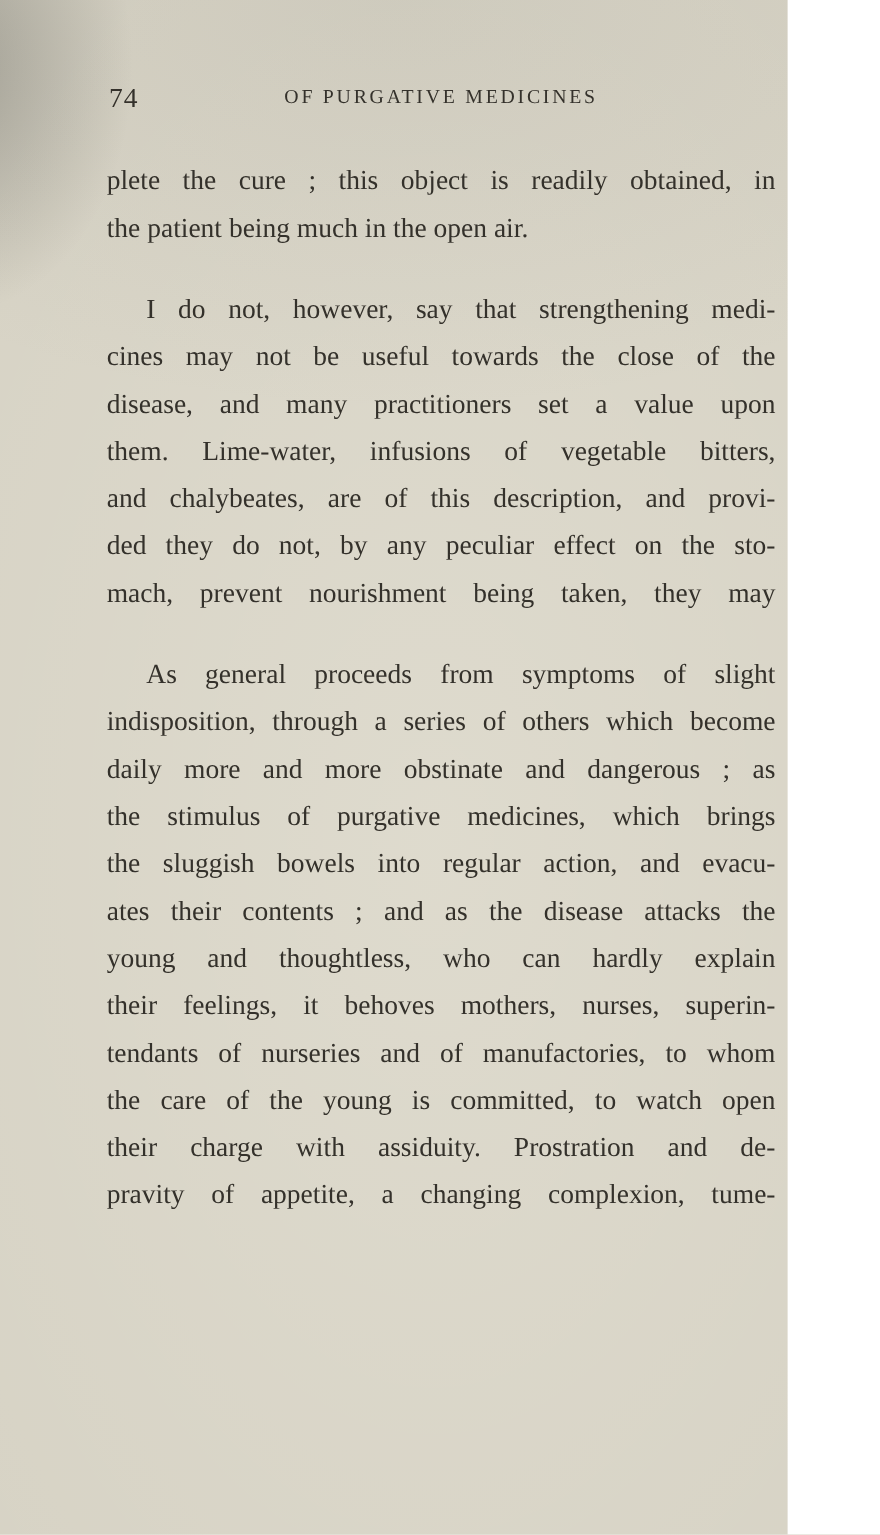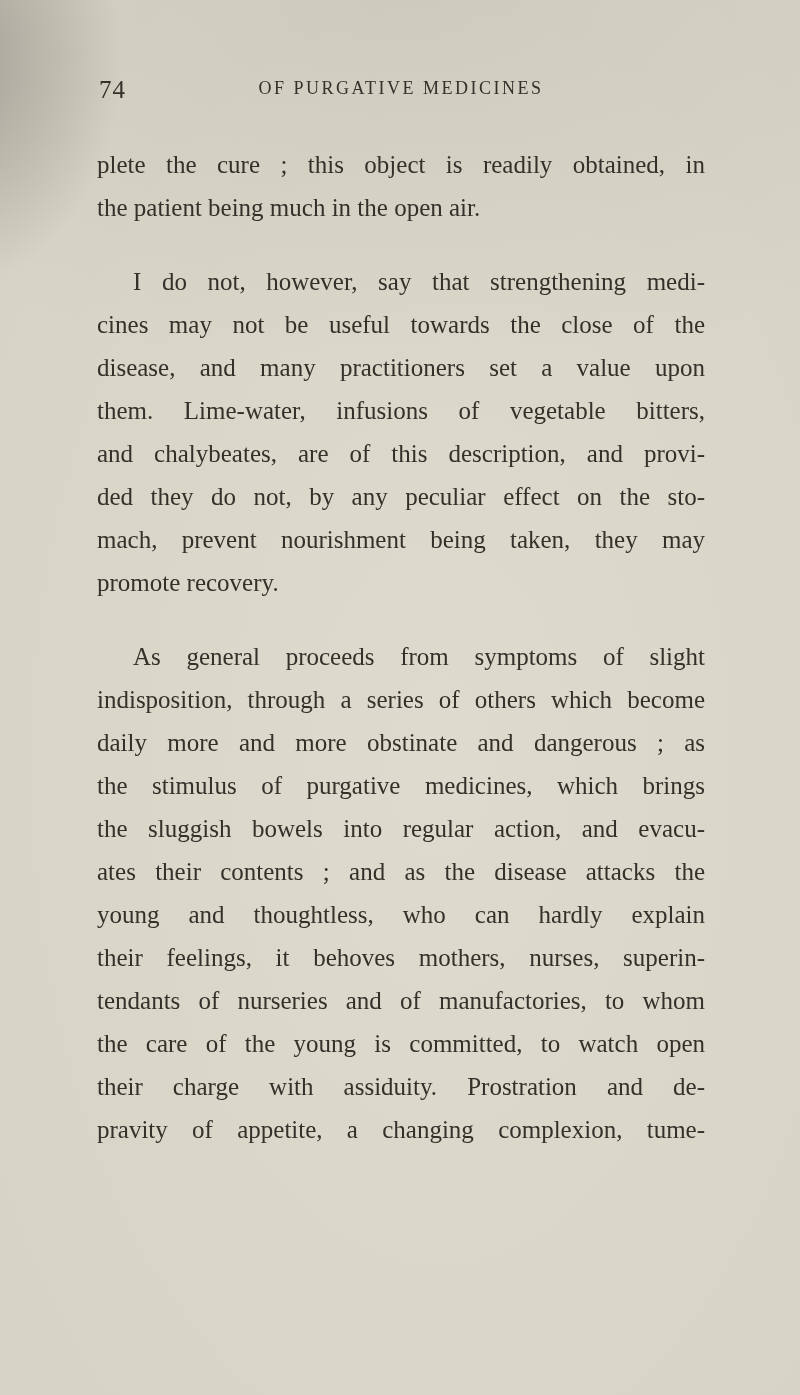--- a/index.html
+++ b/index.html
@@ -7,21 +7,21 @@
     padding: 0;
   }
   body {
     width: 800px;
     height: 1395px;
     overflow: hidden;
     font-family: "Liberation Serif", "DejaVu Serif", serif;
   }
   .page {
     position: relative;
-    width: 800px;
+    width: 716px;
     height: 1395px;
     background:
       radial-gradient(ellipse 230px 320px at -40px 60px, rgba(82, 82, 76, 0.38), rgba(82,82,76,0) 70%),
       radial-gradient(ellipse 900px 500px at 50% 0px, rgba(120, 118, 108, 0.10), rgba(120,118,108,0) 75%),
       radial-gradient(ellipse 700px 1200px at 55% 55%, rgba(255, 253, 244, 0.18), rgba(255,253,244,0) 80%),
       #d7d3c5;
     color: #34312b;
   }
   .header {
     position: absolute;
@@ -84,21 +84,20 @@
         <div class="line last">the patient being much in the open air.</div>
       </div>
       <div class="paragraph indent">
         <div class="line">I do not, however, say that strengthening medi-</div>
         <div class="line">cines may not be useful towards the close of the</div>
         <div class="line">disease, and many practitioners set a value upon</div>
         <div class="line">them. Lime-water, infusions of vegetable bitters,</div>
         <div class="line">and chalybeates, are of this description, and provi-</div>
         <div class="line">ded they do not, by any peculiar effect on the sto-</div>
         <div class="line">mach, prevent nourishment being taken, they may</div>
-        <div class="line last">promote recovery.</div>
       </div>
       <div class="paragraph indent">
         <div class="line">As general proceeds from symptoms of slight</div>
         <div class="line">indisposition, through a series of others which become</div>
         <div class="line">daily more and more obstinate and dangerous ; as</div>
         <div class="line">the stimulus of purgative medicines, which brings</div>
         <div class="line">the sluggish bowels into regular action, and evacu-</div>
         <div class="line">ates their contents ; and as the disease attacks the</div>
         <div class="line">young and thoughtless, who can hardly explain</div>
         <div class="line">their feelings, it behoves mothers, nurses, superin-</div>

